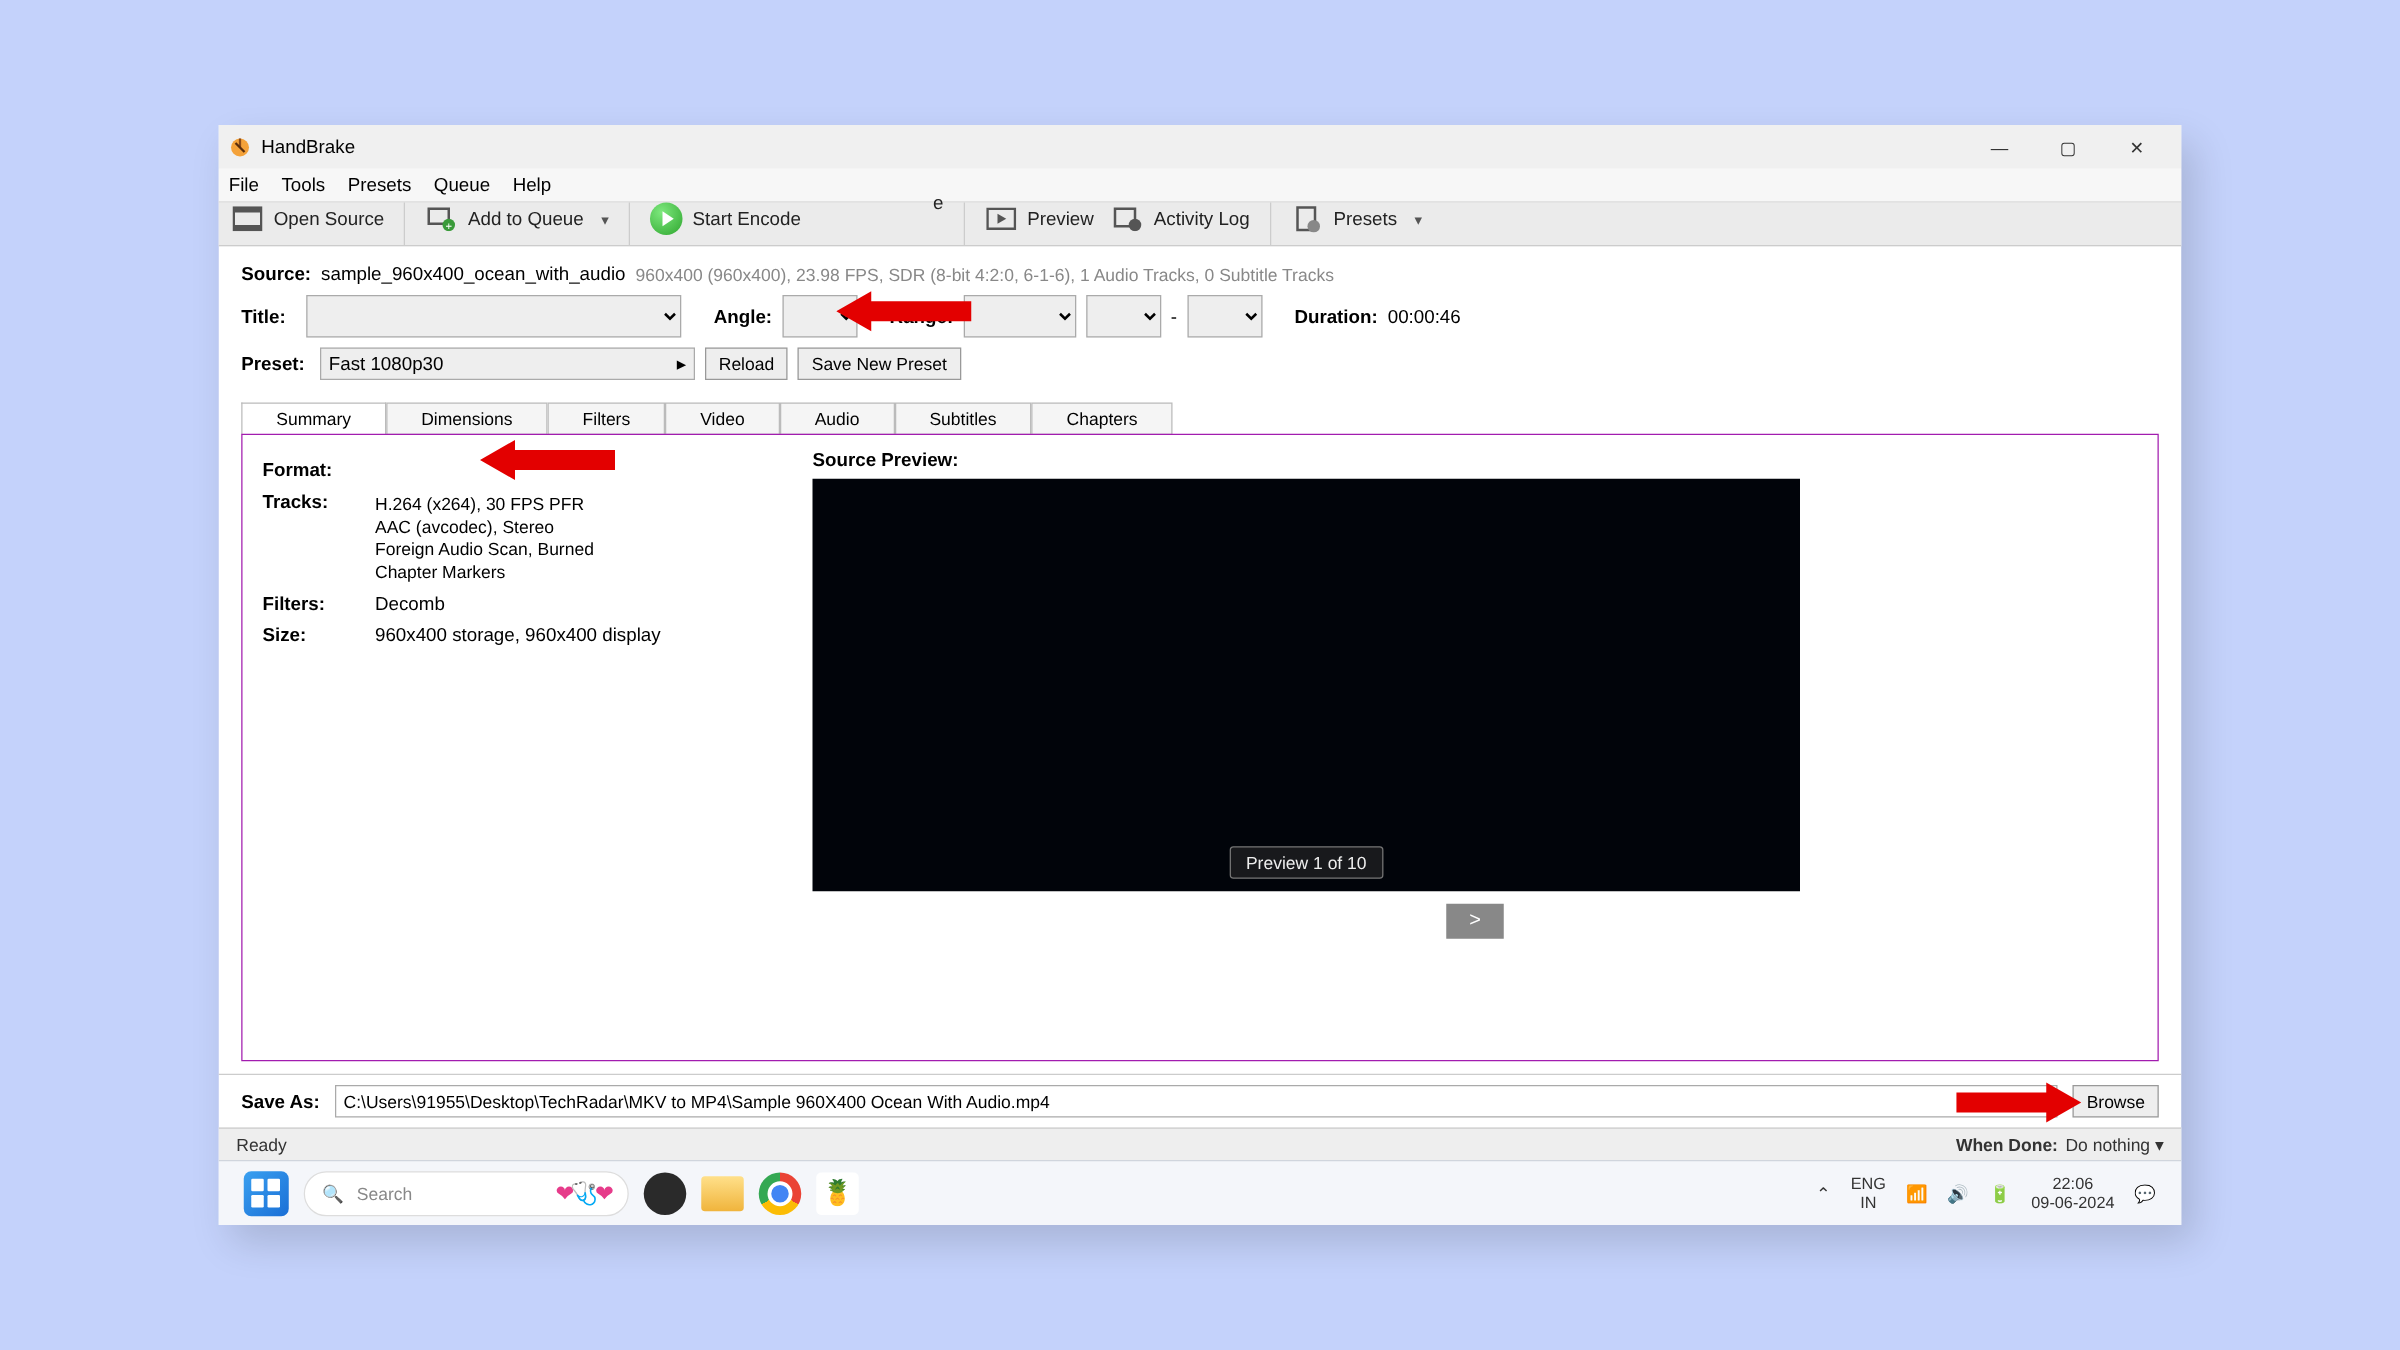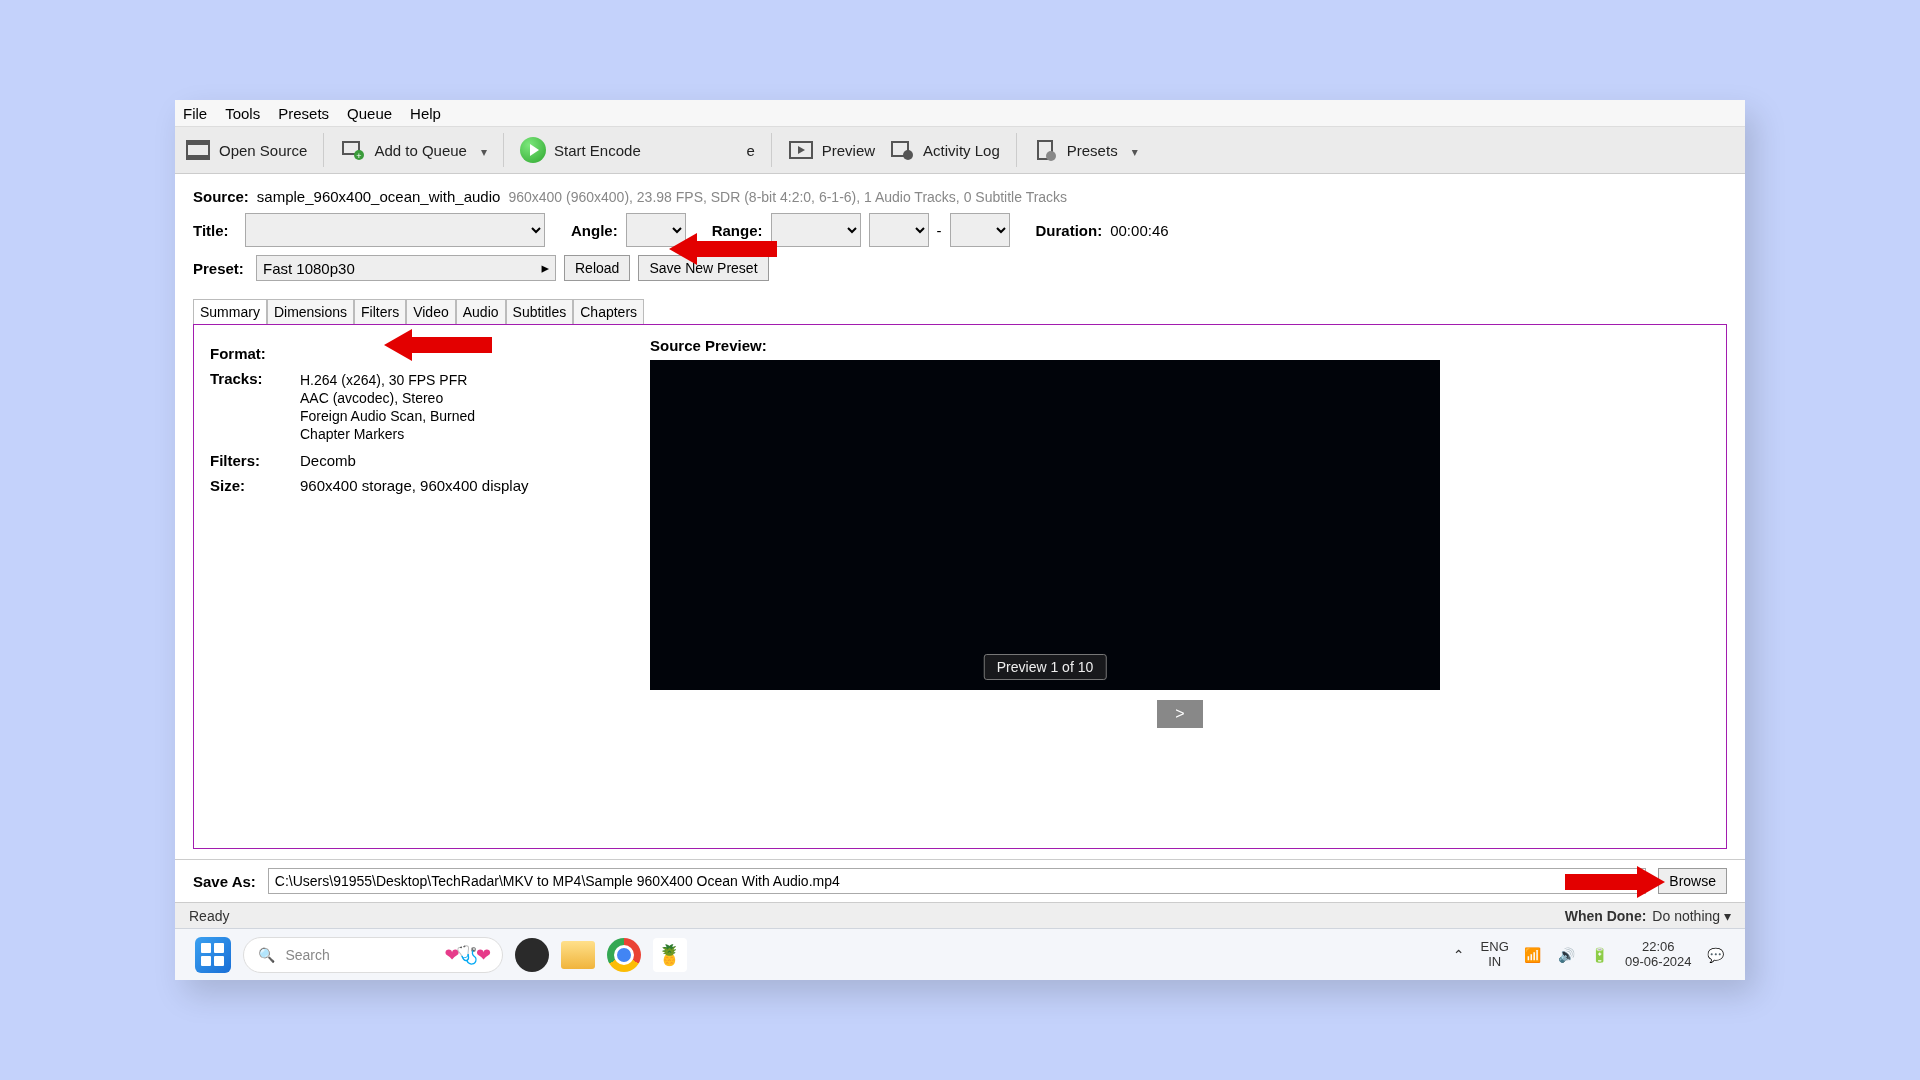--- a/index.html
+++ b/index.html
@@ -4,33 +4,33 @@
 <style>
 *{box-sizing:border-box;margin:0;padding:0;font-family:"Segoe UI",Arial,sans-serif}
 body{background:#c4d2fb;width:1920px;height:1080px;display:flex;align-items:center;justify-content:center}
 .window{width:1570px;height:880px;background:#fff;box-shadow:10px 14px 30px rgba(0,0,0,.15);display:flex;flex-direction:column;position:relative}
 .titlebar{height:35px;background:#f0f0f0;display:flex;align-items:center;padding:0 8px;font-size:15px}
 .titlebar .icon{width:18px;height:18px;margin-right:8px;display:inline-block}
 .appicon svg{width:18px;height:18px}
 .wincontrols{margin-left:auto;display:flex;gap:0}
 .wincontrols div{width:55px;height:35px;display:flex;align-items:center;justify-content:center;font-size:14px;color:#333}
 .menubar{height:26px;background:#f7f7f7;display:flex;align-items:center;padding:0 8px;font-size:15px;gap:18px}
-.toolbar{height:48px;background:#ebebeb;border-top:1px solid #ddd;border-bottom:1px solid #ccc;display:flex;align-items:center;padding:0 10px;gap:14px;font-size:15px}
+.toolbar{height:36px;background:#ebebeb;border-top:1px solid #ddd;border-bottom:1px solid #ccc;display:flex;align-items:flex-start;padding:0 10px;gap:14px;font-size:15px}
 .tbitem{display:flex;align-items:center;gap:8px;color:#222}
 .tbicon{width:26px;height:26px;display:flex;align-items:center;justify-content:center}
 .play{width:26px;height:26px;border-radius:50%;background:radial-gradient(circle at 35% 30%,#7de87d,#2ea62e);display:flex;align-items:center;justify-content:center}
 .play::after{content:"";border-left:9px solid #fff;border-top:6px solid transparent;border-bottom:6px solid transparent;margin-left:2px}
 .content{padding:10px 18px;font-size:15px;flex:1;display:flex;flex-direction:column}
 .row{display:flex;align-items:center;margin:4px 0;gap:8px}
 .lbl{font-weight:600}
 .srcdet{color:#888;font-size:14px}
 select{background:#eee;border:1px solid #aaa;height:16px;font-size:18px;padding:16px 4px}
 .btn{background:#eee;border:1px solid #999;padding:4px 10px;font-size:14px}
 .tabs{display:flex;margin-top:14px}
-.tab{border:1px solid #bbb;padding:4px 6px;font-size:14px;background:#f5f5f5;margin-bottom:-1px}
+.tab{border:1px solid #bbb;padding:4px 27px;font-size:14px;background:#f5f5f5;margin-bottom:-1px}
 .tab.active{background:#fff;border-bottom:1px solid #fff}
 .tabpanel{border:1px solid #a21caf;flex:1;padding:12px 16px;display:flex;gap:60px}
 .leftcol{width:380px}
 .frow{display:flex;align-items:flex-start;margin:8px 0}
 .flabel{width:90px;font-weight:600}
 .chkrow{display:flex;align-items:center;gap:6px;margin:3px 0;font-size:14px}
 input[type=checkbox]{width:16px;height:16px;accent-color:#0a64c8}
 .tracklines div{font-size:14px;margin:2px 0}
 .preview{flex:1}
 .prevhdr{font-weight:600;font-size:15px;margin-bottom:6px}
@@ -54,20 +54,35 @@
 .traytxt{text-align:center;font-size:13px;line-height:1.1}
 .arrow{position:absolute;pointer-events:none}
 .chev::after{content:"▾";font-size:12px;color:#555;margin-left:6px}
 .sep{width:1px;height:34px;background:#ccc;margin:0 2px}
 </style>
 </head>
 <body>
 
 <div class="window">
 
+  <div class="titlebar">
+    <span class="icon appicon">
+      <svg viewBox="0 0 20 20">
+          <circle cx="10" cy="10" r="8" fill="#f4a23a"></circle>
+          <rect x="9" y="2" width="2" height="8" fill="#8a4b19"></rect>
+          <path d="M6 6 L14 14" stroke="#5a2e0d" stroke-width="2"></path>
+        </svg>
+    </span>
+    <span>HandBrake</span>
+    <div class="wincontrols">
+      <div>—</div>
+      <div>▢</div>
+      <div>✕</div>
+    </div>
+  </div>
 
   <div class="menubar">
     <span>File</span>
     <span>Tools</span>
     <span>Presets</span>
     <span>Queue</span>
     <span>Help</span>
   </div>
 
   <div class="toolbar">

